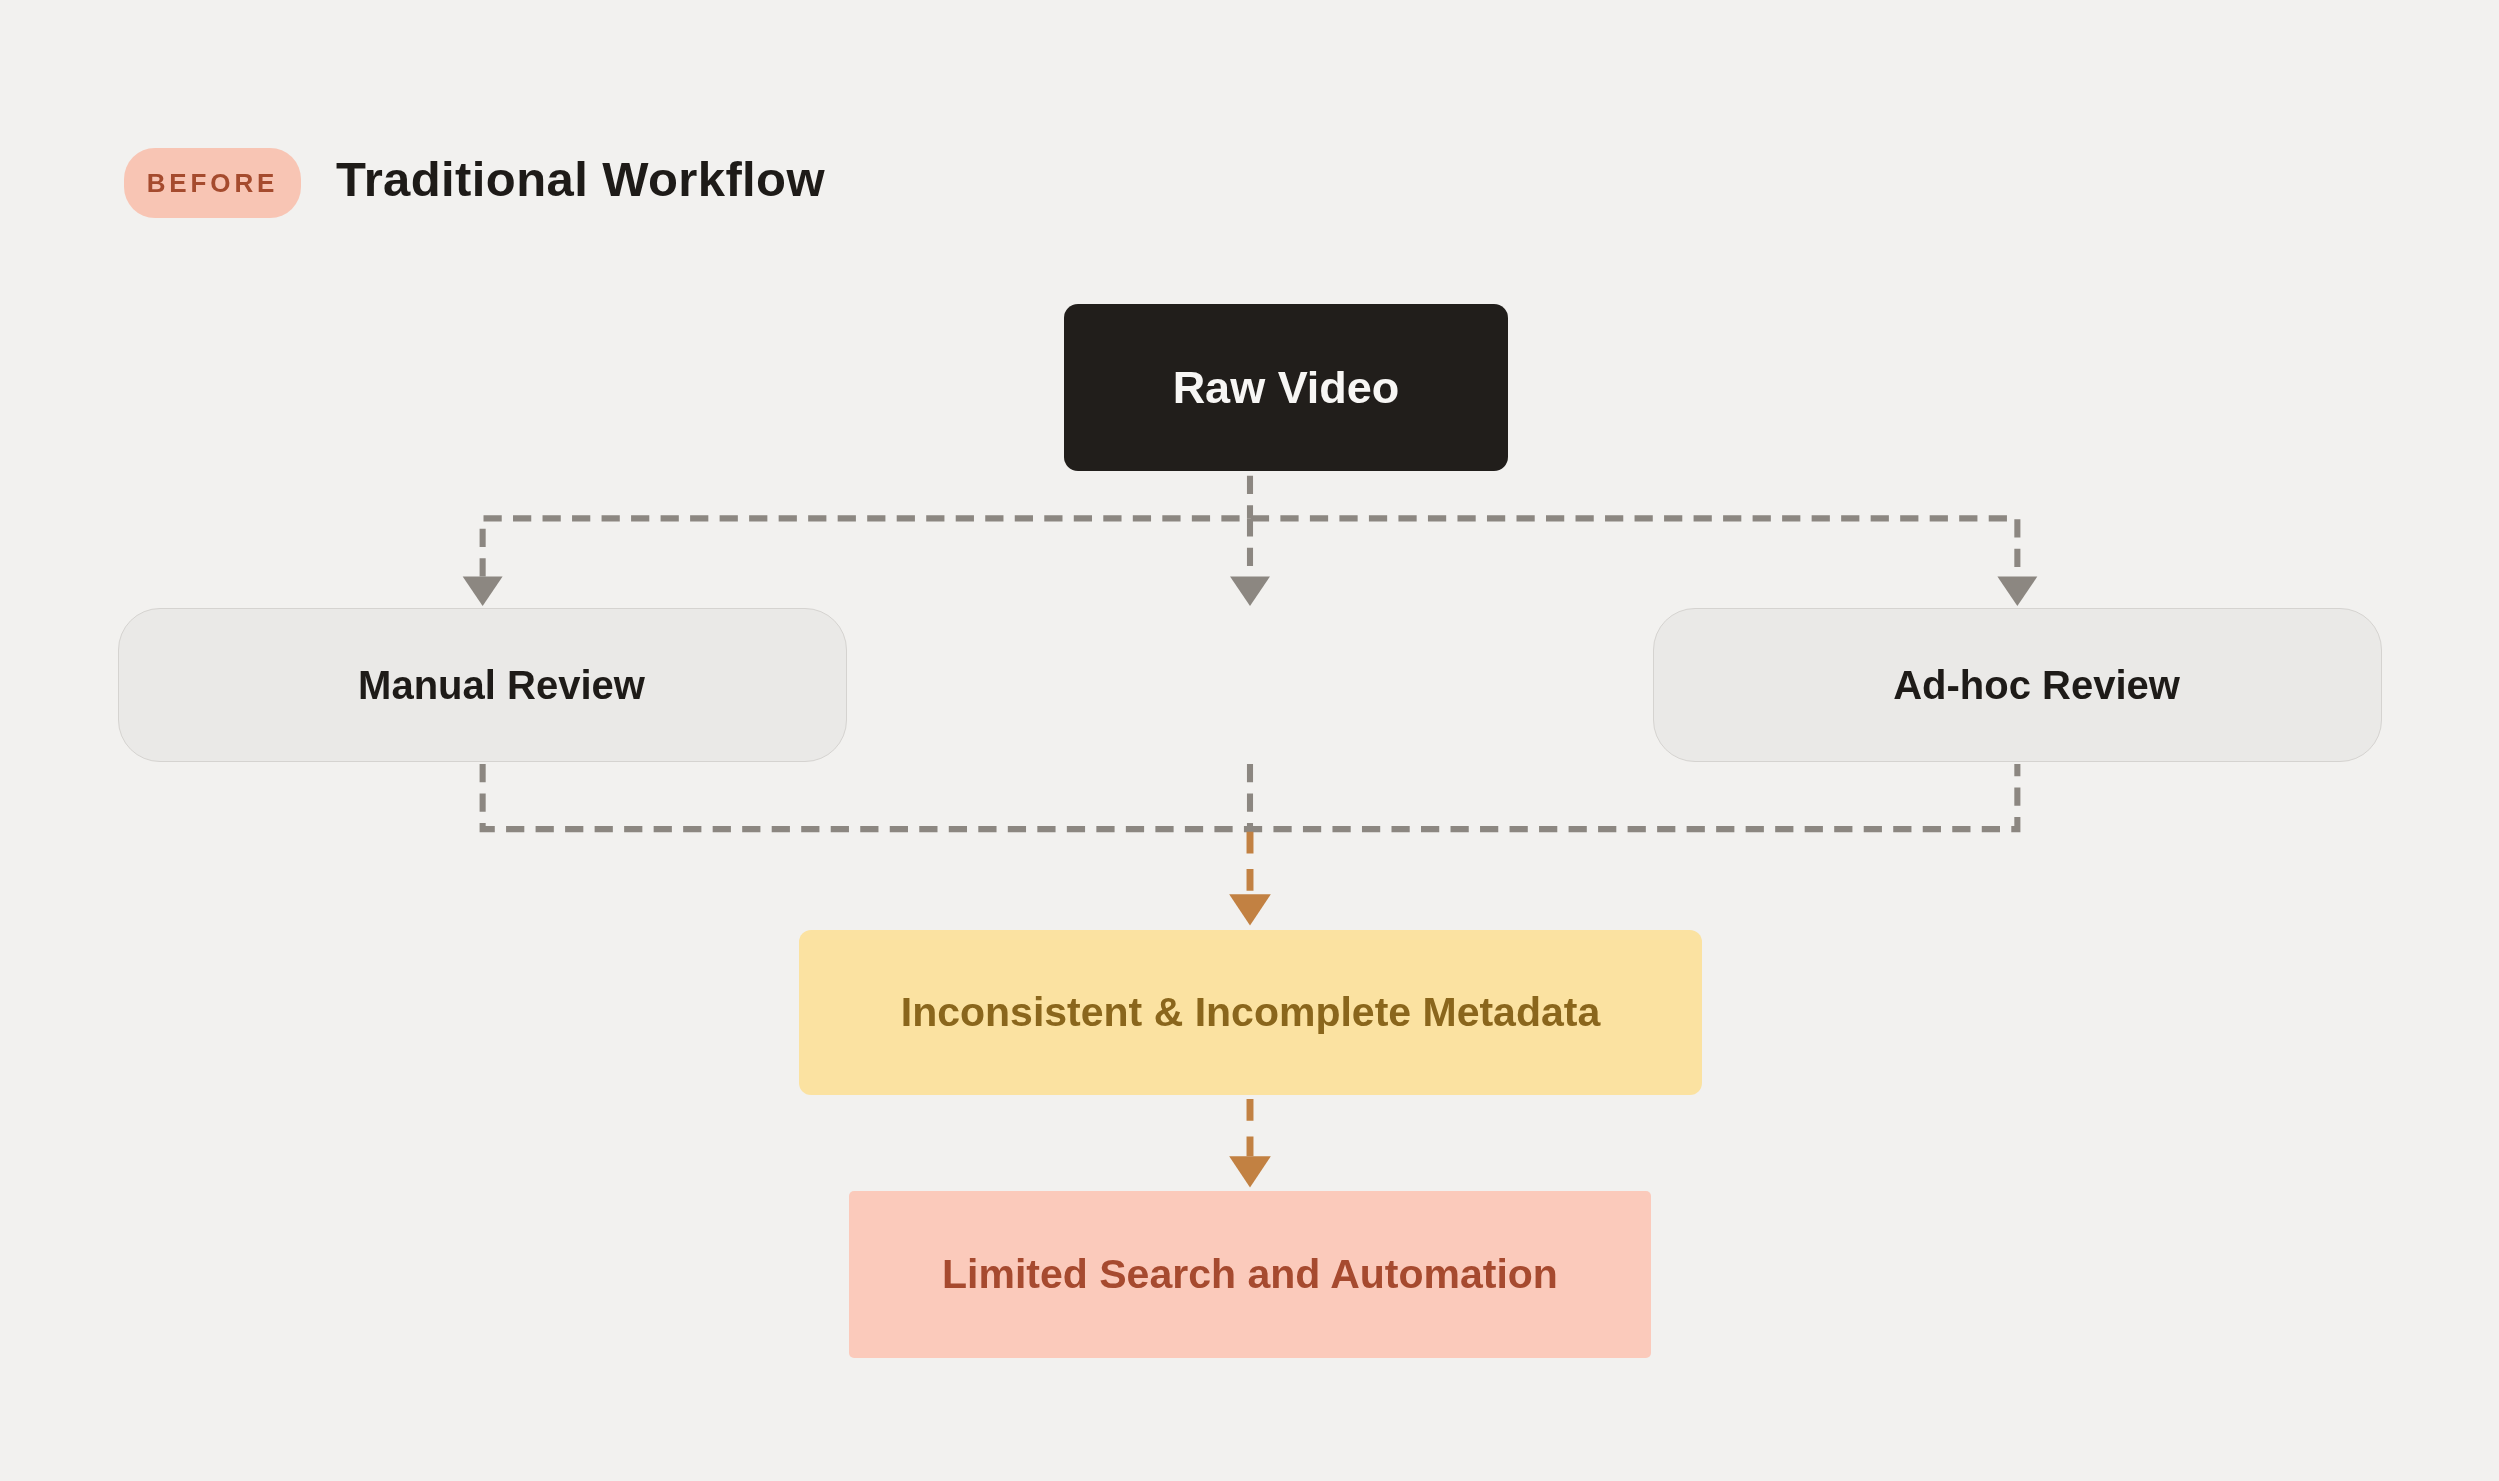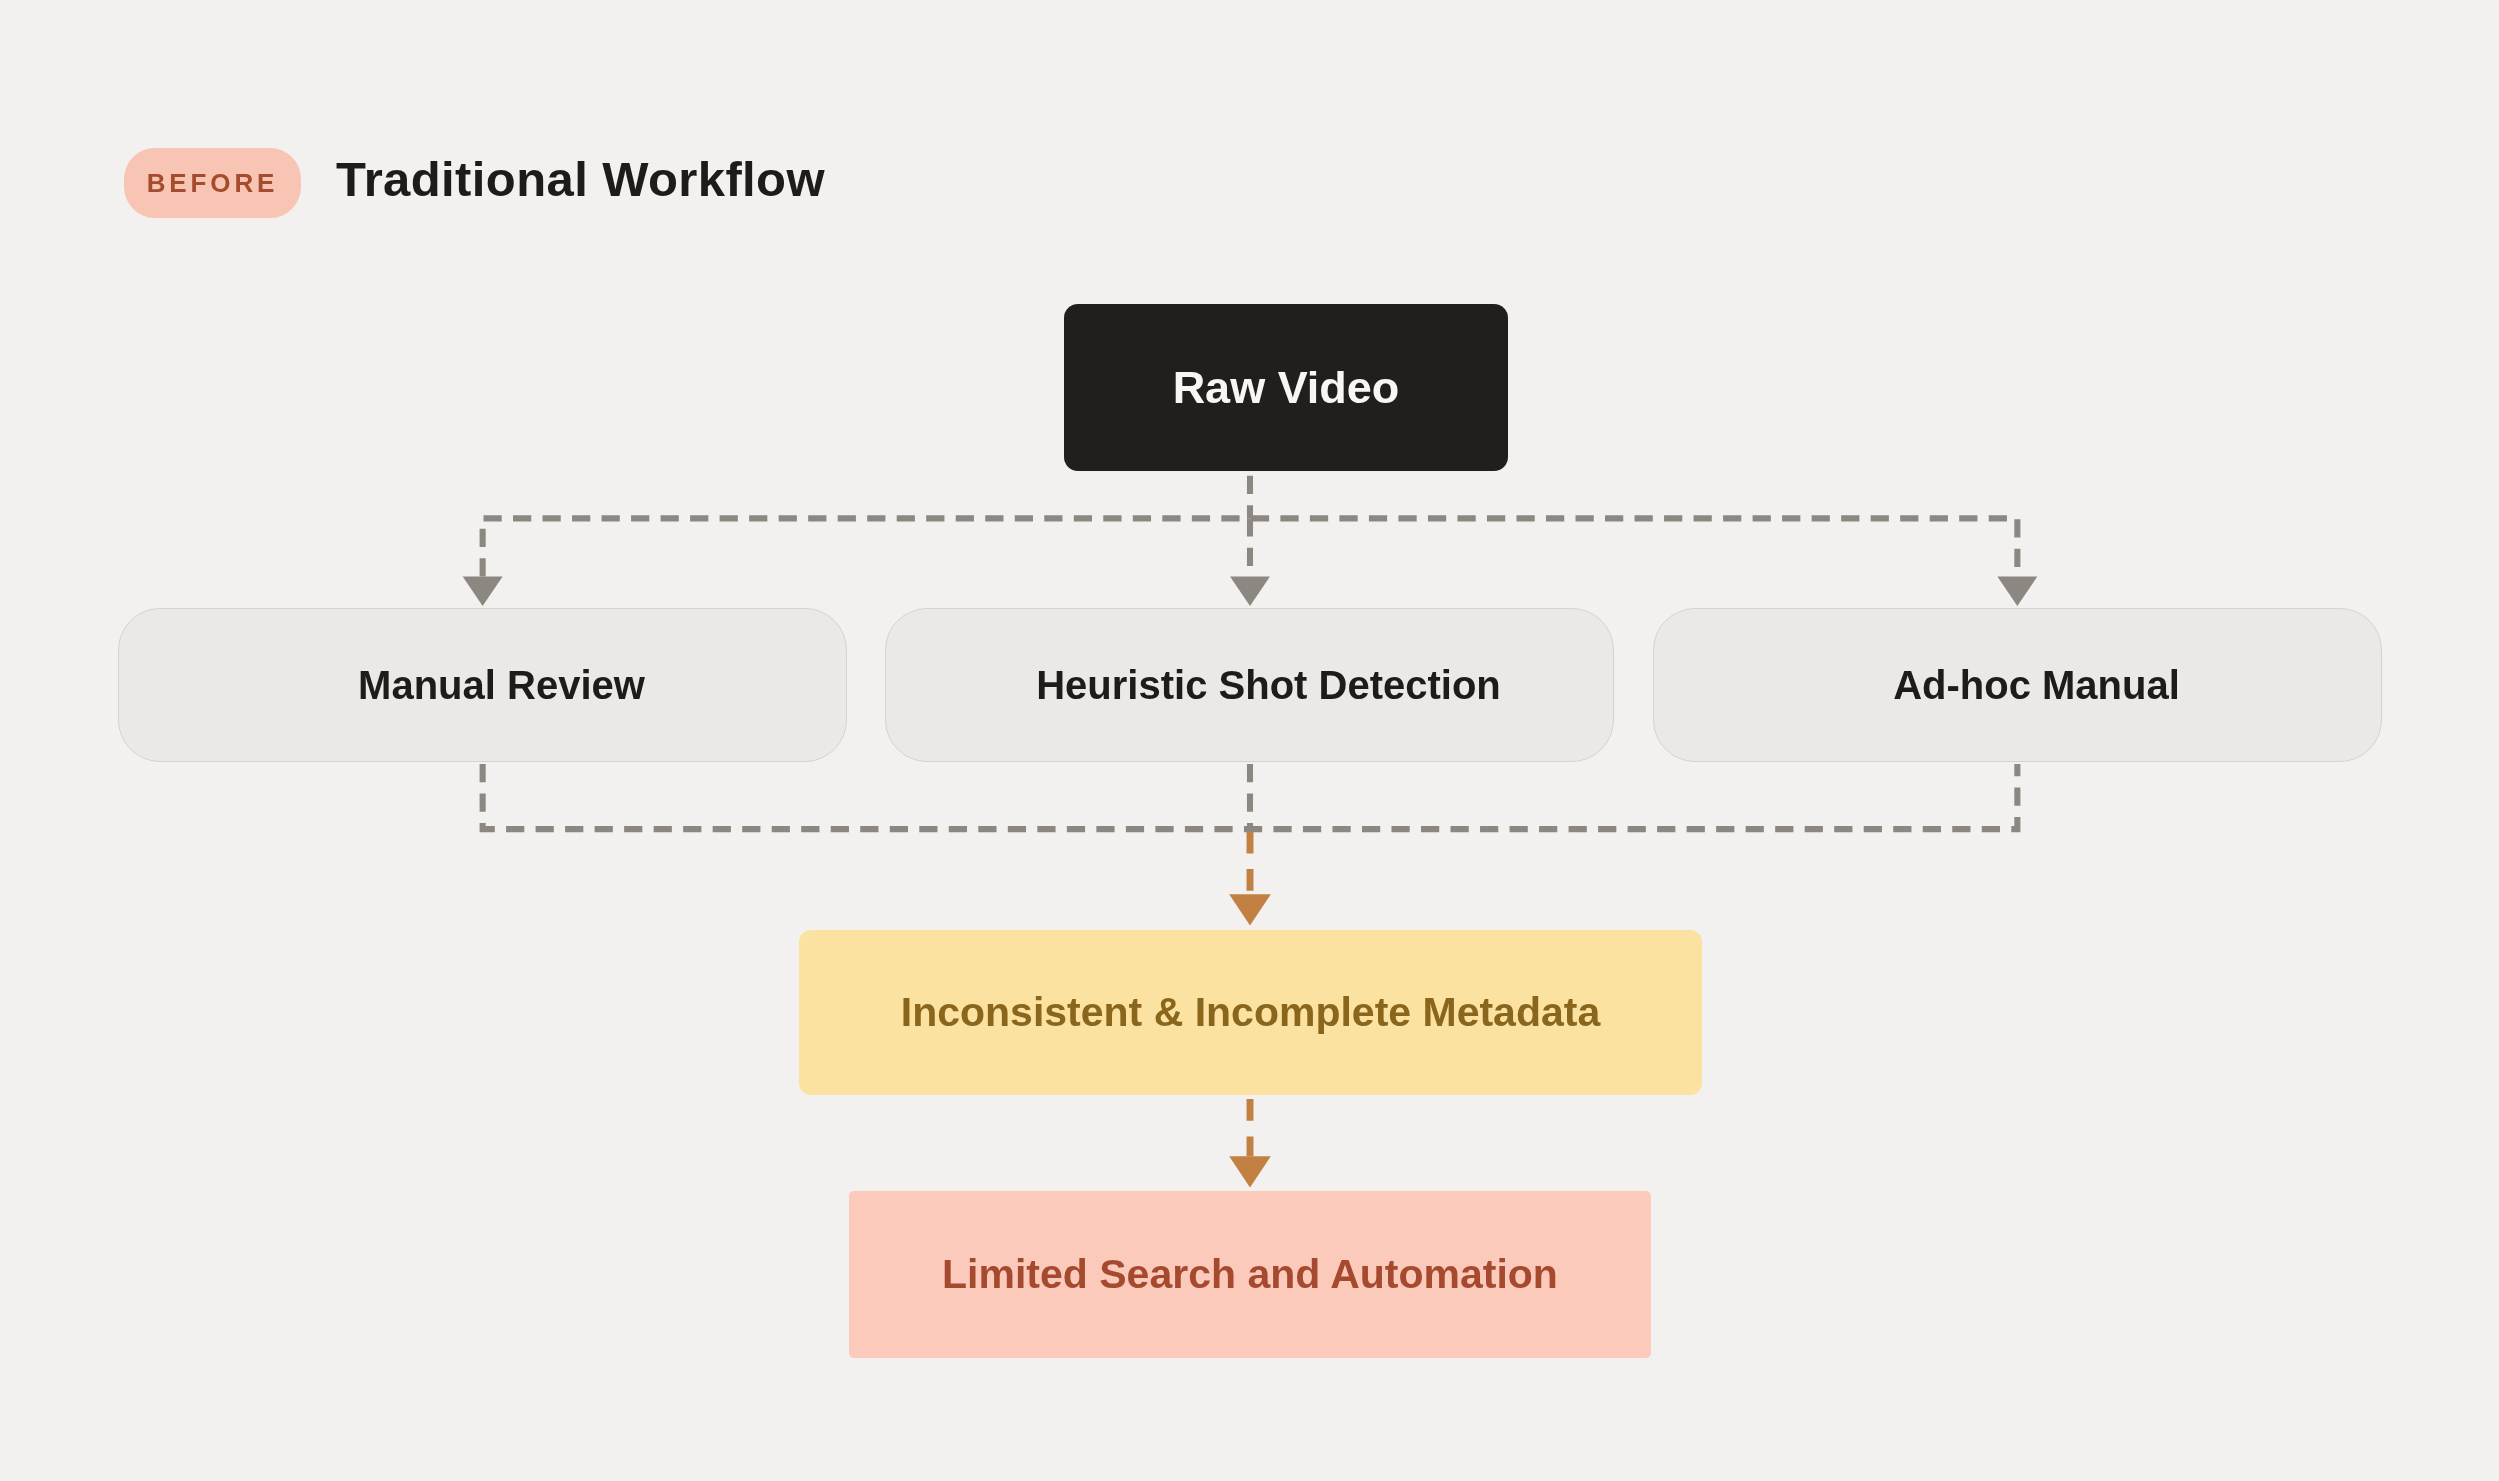--- a/index.html
+++ b/index.html
@@ -113,20 +113,19 @@
     <path class="dash-orange" d="M1440 1266 V1332"></path>
     <polygon class="arrow-orange" points="1416,1332 1464,1332 1440,1368"></polygon>
   </svg>
 
   <div class="badge">BEFORE</div>
   <div class="page-title">Traditional Workflow</div>
 
   <div class="node node-source">Raw Video</div>
 
   <div class="node step step-1">Manual Review</div>
-  <div class="node step step-2">Heuristic Shot Detection</div>
-  <div class="node step step-3">Ad-hoc Manual</div>
+  <div class="node step step-3">Ad-hoc Review</div>
 
   <div class="node node-outcome">Inconsistent &amp; Incomplete Metadata</div>
   <div class="node node-result">Limited Search and Automation</div>
 
 </div>
 
 
 </body></html>

